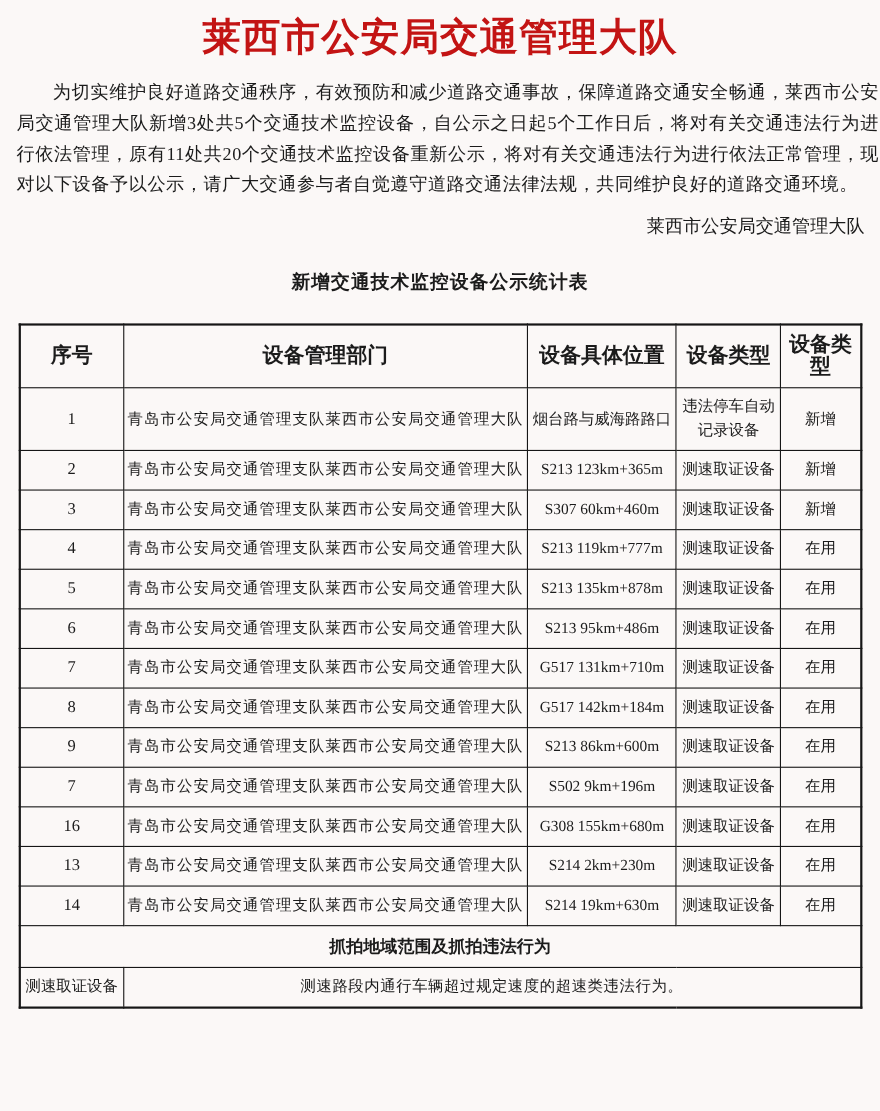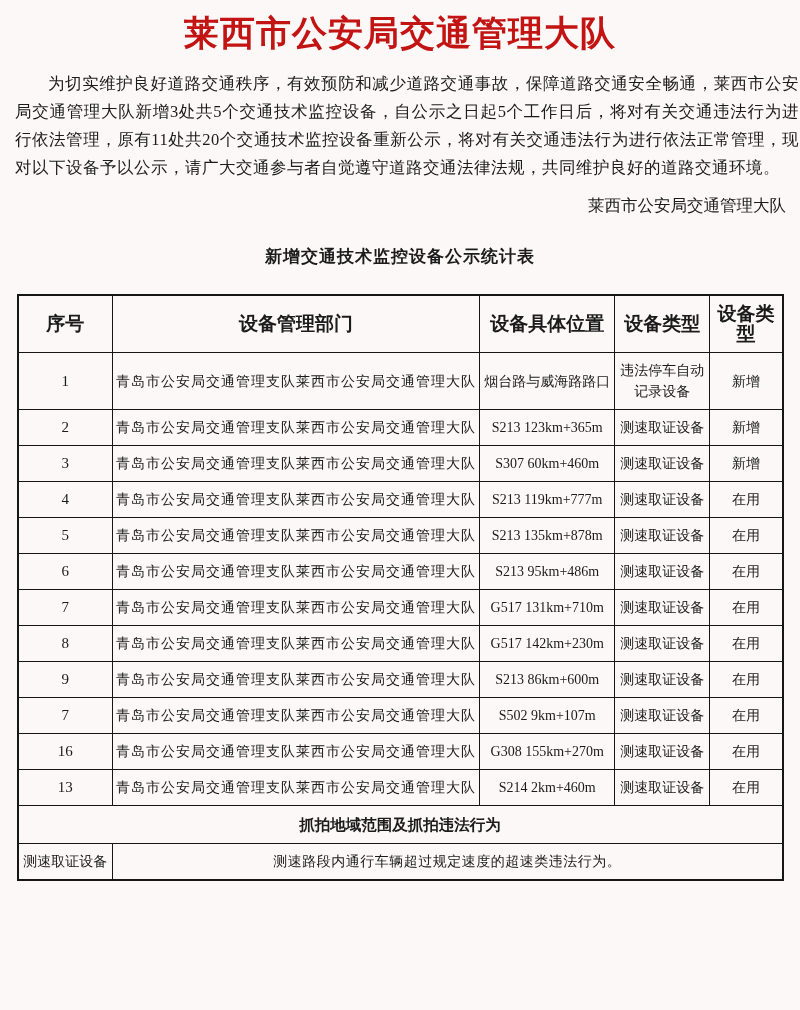--- a/index.html
+++ b/index.html
@@ -175,58 +175,65 @@
           <td class="cell-no">7</td>
           <td class="cell-dept">青岛市公安局交通管理支队莱西市公安局交通管理大队</td>
           <td class="cell-loc">G517 131km+710m</td>
           <td class="cell-type">测速取证设备</td>
           <td class="cell-status">在用</td>
         </tr>
 
         <tr class="data-row">
           <td class="cell-no">8</td>
           <td class="cell-dept">青岛市公安局交通管理支队莱西市公安局交通管理大队</td>
-          <td class="cell-loc">G517 142km+230m</td>
+          <td class="cell-loc">G517 142km+184m</td>
           <td class="cell-type">测速取证设备</td>
           <td class="cell-status">在用</td>
         </tr>
 
         <tr class="data-row">
           <td class="cell-no">9</td>
           <td class="cell-dept">青岛市公安局交通管理支队莱西市公安局交通管理大队</td>
           <td class="cell-loc">S213 86km+600m</td>
           <td class="cell-type">测速取证设备</td>
           <td class="cell-status">在用</td>
         </tr>
 
 
         <tr class="data-row">
           <td class="cell-no">7</td>
           <td class="cell-dept">青岛市公安局交通管理支队莱西市公安局交通管理大队</td>
-          <td class="cell-loc">S502 9km+107m</td>
+          <td class="cell-loc">S502 9km+196m</td>
           <td class="cell-type">测速取证设备</td>
           <td class="cell-status">在用</td>
         </tr>
 
         <tr class="data-row">
           <td class="cell-no">16</td>
           <td class="cell-dept">青岛市公安局交通管理支队莱西市公安局交通管理大队</td>
-          <td class="cell-loc">G308 155km+270m</td>
+          <td class="cell-loc">G308 155km+680m</td>
           <td class="cell-type">测速取证设备</td>
           <td class="cell-status">在用</td>
         </tr>
 
         <tr class="data-row">
           <td class="cell-no">13</td>
           <td class="cell-dept">青岛市公安局交通管理支队莱西市公安局交通管理大队</td>
-          <td class="cell-loc">S214 2km+460m</td>
-          <td class="cell-type">测速取证设备</td>
-          <td class="cell-status">在用</td>
-        </tr>
-
+          <td class="cell-loc">S214 2km+230m</td>
+          <td class="cell-type">测速取证设备</td>
+          <td class="cell-status">在用</td>
+        </tr>
+
+        <tr class="data-row">
+          <td class="cell-no">14</td>
+          <td class="cell-dept">青岛市公安局交通管理支队莱西市公安局交通管理大队</td>
+          <td class="cell-loc">S214 19km+630m</td>
+          <td class="cell-type">测速取证设备</td>
+          <td class="cell-status">在用</td>
+        </tr>
 
       <tr>
         <td colspan="5" class="section-header">抓拍地域范围及抓拍违法行为</td>
       </tr>
 
         <tr class="capture-row">
           <td class="capture-label">测速取证设备</td>
           <td colspan="4" class="capture-desc">测速路段内通行车辆超过规定速度的超速类违法行为。</td>
         </tr>
 

